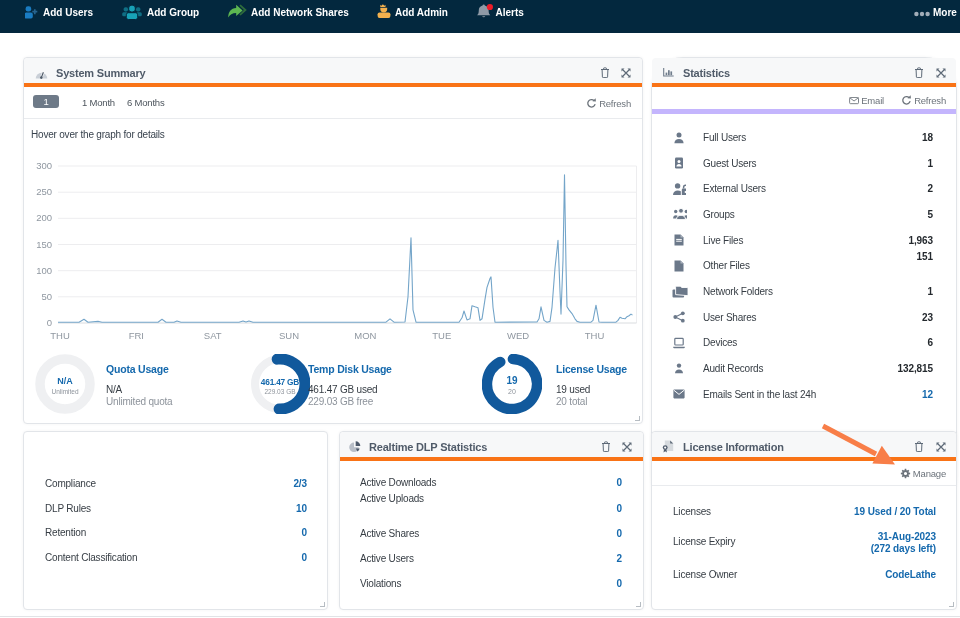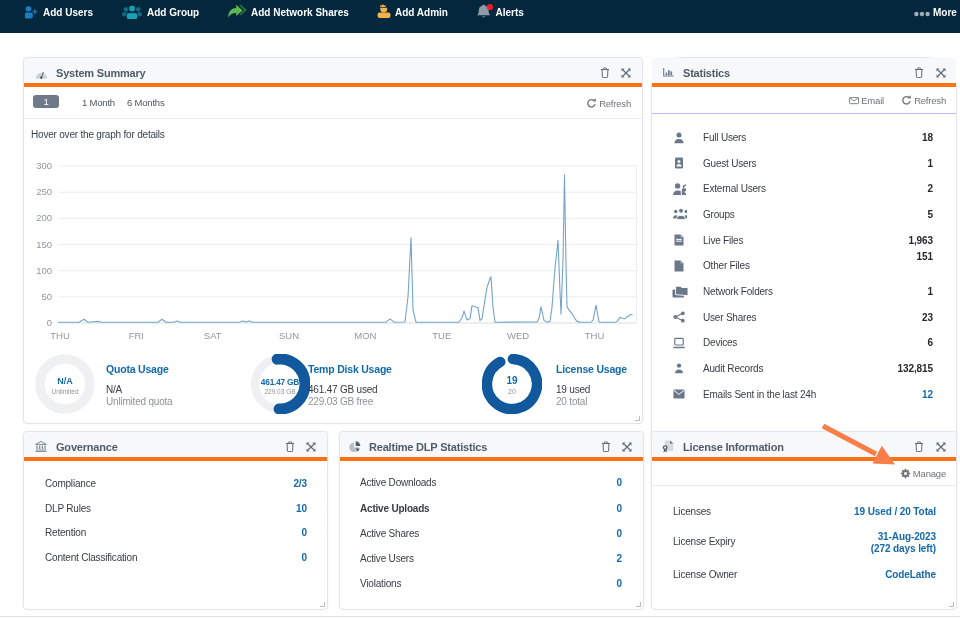--- a/index.html
+++ b/index.html
@@ -166,21 +166,21 @@
           <path d="M2.1 2.8 l0.3 7.1 a0.8 0.8 0 0 0 0.8 0.7 h3.6 a0.8 0.8 0 0 0 0.8-0.7 l0.3-7.1"></path>
         </g>
       </svg>
     <svg class="abs" style="right:10px; top:10px;" width="10" height="10" viewBox="0 0 10 10">
         <g stroke="#5d6977" stroke-width="1.2" fill="#5d6977">
           <path d="M2 2 L8 8 M8 2 L2 8"></path>
           <path d="M0.5 0.5 h3 l-3 3 z M9.5 0.5 v3 l-3 -3 z M9.5 9.5 h-3 l3 -3 z M0.5 9.5 v-3 l3 3 z" stroke="none"></path>
         </g>
       </svg>
   </div>
-  <div class="abs" style="left:0; top:30px; width:304px; height:26px; border-bottom:1px solid #c4b5fd;">
+  <div class="abs" style="left:0; top:30px; width:304px; height:26px; border-bottom:5px solid #c4b5fd;">
     <svg class="abs" style="right:96px; top:8.5px;" width="11" height="8" viewBox="0 0 12 9">
         <rect x="0.5" y="0.5" width="10" height="7" rx="1" fill="none" stroke="#6c737b" stroke-width="1"></rect>
         <path d="M0.7 0.9 L5.5 4.5 L10.3 0.9" fill="none" stroke="#6c737b" stroke-width="1"></path>
       </svg>
     <div class="abs" style="right:72px; top:7px; font-size:9.5px; letter-spacing:-0.2px; color:#6c737b;">Email</div>
     <svg class="abs" style="right:44px; top:7px;" width="11" height="11" viewBox="0 0 11 11">
         <path d="M9.1 6.2 a3.7 3.7 0 1 1 -0.9 -3.4" fill="none" stroke="#6c737b" stroke-width="1.3"></path>
         <path d="M9.6 0.2 l0.3 3.4 -3.4 -0.3 z" fill="#6c737b"></path>
       </svg>
     <div class="abs" style="right:10px; top:7px; font-size:9.5px; letter-spacing:-0.2px; color:#6c737b;">Refresh</div>
@@ -258,40 +258,20 @@
   <div class="rowval" style="right:23px; top:304.9px;">132,815</div>
   <svg class="abs" style="left:21px; top:330.0px;" width="12" height="12" viewBox="0 0 12 12">
       <rect x="0.4" y="1.6" width="11.2" height="8.8" rx="0.8" fill="#6b7889"></rect>
       <path d="M0.8 2.2 L6 6.4 L11.2 2.2" fill="none" stroke="#fff" stroke-width="1"></path>
     </svg>
   <div class="rowlbl" style="left:51px; top:330.5px;">Emails Sent in the last 24h</div>
   <div class="bval" style="right:23px; top:330.5px;">12</div>
   <div class="resize"></div>
 </div>
 <div class="card" id="gov" style="left:23px; top:431px; width:305px; height:179px;">
-  <div class="card-h">
-    <svg class="hicon" style="top:9px;" width="12" height="11" viewBox="0 0 12 11">
-      <path d="M0.6 3.4 L6 0.4 L11.4 3.4 z" fill="none" stroke="#707d8c" stroke-width="0.9"></path>
-      <path d="M2 4.5 v3.6 M4.7 4.5 v3.6 M7.3 4.5 v3.6 M10 4.5 v3.6" stroke="#707d8c" stroke-width="1.1"></path>
-      <path d="M0.8 9 h10.4 M0.4 10.6 h11.2" stroke="#707d8c" stroke-width="0.9"></path>
-    </svg>
-    <div class="card-t" style="left:32px;">Governance</div>
-    <svg class="abs" style="right:32px; top:9px;" width="10" height="11" viewBox="0 0 10 11">
-        <g fill="none" stroke="#5d6977" stroke-width="1">
-          <path d="M1 2.5 h8 M3.5 2.5 v-1 a0.6 0.6 0 0 1 0.6-0.6 h1.8 a0.6 0.6 0 0 1 0.6 0.6 v1"></path>
-          <path d="M2.1 2.8 l0.3 7.1 a0.8 0.8 0 0 0 0.8 0.7 h3.6 a0.8 0.8 0 0 0 0.8-0.7 l0.3-7.1"></path>
-        </g>
-      </svg>
-    <svg class="abs" style="right:11px; top:10px;" width="10" height="10" viewBox="0 0 10 10">
-        <g stroke="#5d6977" stroke-width="1.2" fill="#5d6977">
-          <path d="M2 2 L8 8 M8 2 L2 8"></path>
-          <path d="M0.5 0.5 h3 l-3 3 z M9.5 0.5 v3 l-3 -3 z M9.5 9.5 h-3 l3 -3 z M0.5 9.5 v-3 l3 3 z" stroke="none"></path>
-        </g>
-      </svg>
-  </div>
   <div class="rowlbl" style="left:21px; top:45.7px;">Compliance</div>
     <div class="bval" style="right:20px; top:45.7px;">2/3</div>
   <div class="rowlbl" style="left:21px; top:70.7px;">DLP Rules</div>
     <div class="bval" style="right:20px; top:70.7px;">10</div>
   <div class="rowlbl" style="left:21px; top:95.3px;">Retention</div>
     <div class="bval" style="right:20px; top:95.3px;">0</div>
   <div class="rowlbl" style="left:21px; top:120px;">Content Classification</div>
     <div class="bval" style="right:20px; top:120px;">0</div>
   <div class="resize"></div>
 </div>
@@ -311,21 +291,21 @@
       </svg>
     <svg class="abs" style="right:11px; top:10px;" width="10" height="10" viewBox="0 0 10 10">
         <g stroke="#5d6977" stroke-width="1.2" fill="#5d6977">
           <path d="M2 2 L8 8 M8 2 L2 8"></path>
           <path d="M0.5 0.5 h3 l-3 3 z M9.5 0.5 v3 l-3 -3 z M9.5 9.5 h-3 l3 -3 z M0.5 9.5 v-3 l3 3 z" stroke="none"></path>
         </g>
       </svg>
   </div>
   <div class="rowlbl" style="left:20px; top:45.4px;">Active Downloads</div>
     <div class="bval" style="right:21px; top:45.4px;">0</div>
-  <div class="rowlbl" style="left:20px; top:71px;font-weight:bold;">Active Uploads</div>
+  <div class="rowlbl" style="left:20px; top:61px;">Active Uploads</div>
     <div class="bval" style="right:21px; top:71px;">0</div>
   <div class="rowlbl" style="left:20px; top:96.3px;">Active Shares</div>
     <div class="bval" style="right:21px; top:96.3px;">0</div>
   <div class="rowlbl" style="left:20px; top:120.9px;">Active Users</div>
     <div class="bval" style="right:21px; top:120.9px;">2</div>
   <div class="rowlbl" style="left:20px; top:145.5px;">Violations</div>
     <div class="bval" style="right:21px; top:145.5px;">0</div>
   <div class="resize"></div>
 </div>
 <div class="card" id="lic" style="left:651px; top:431px; width:306px; height:179px;">

